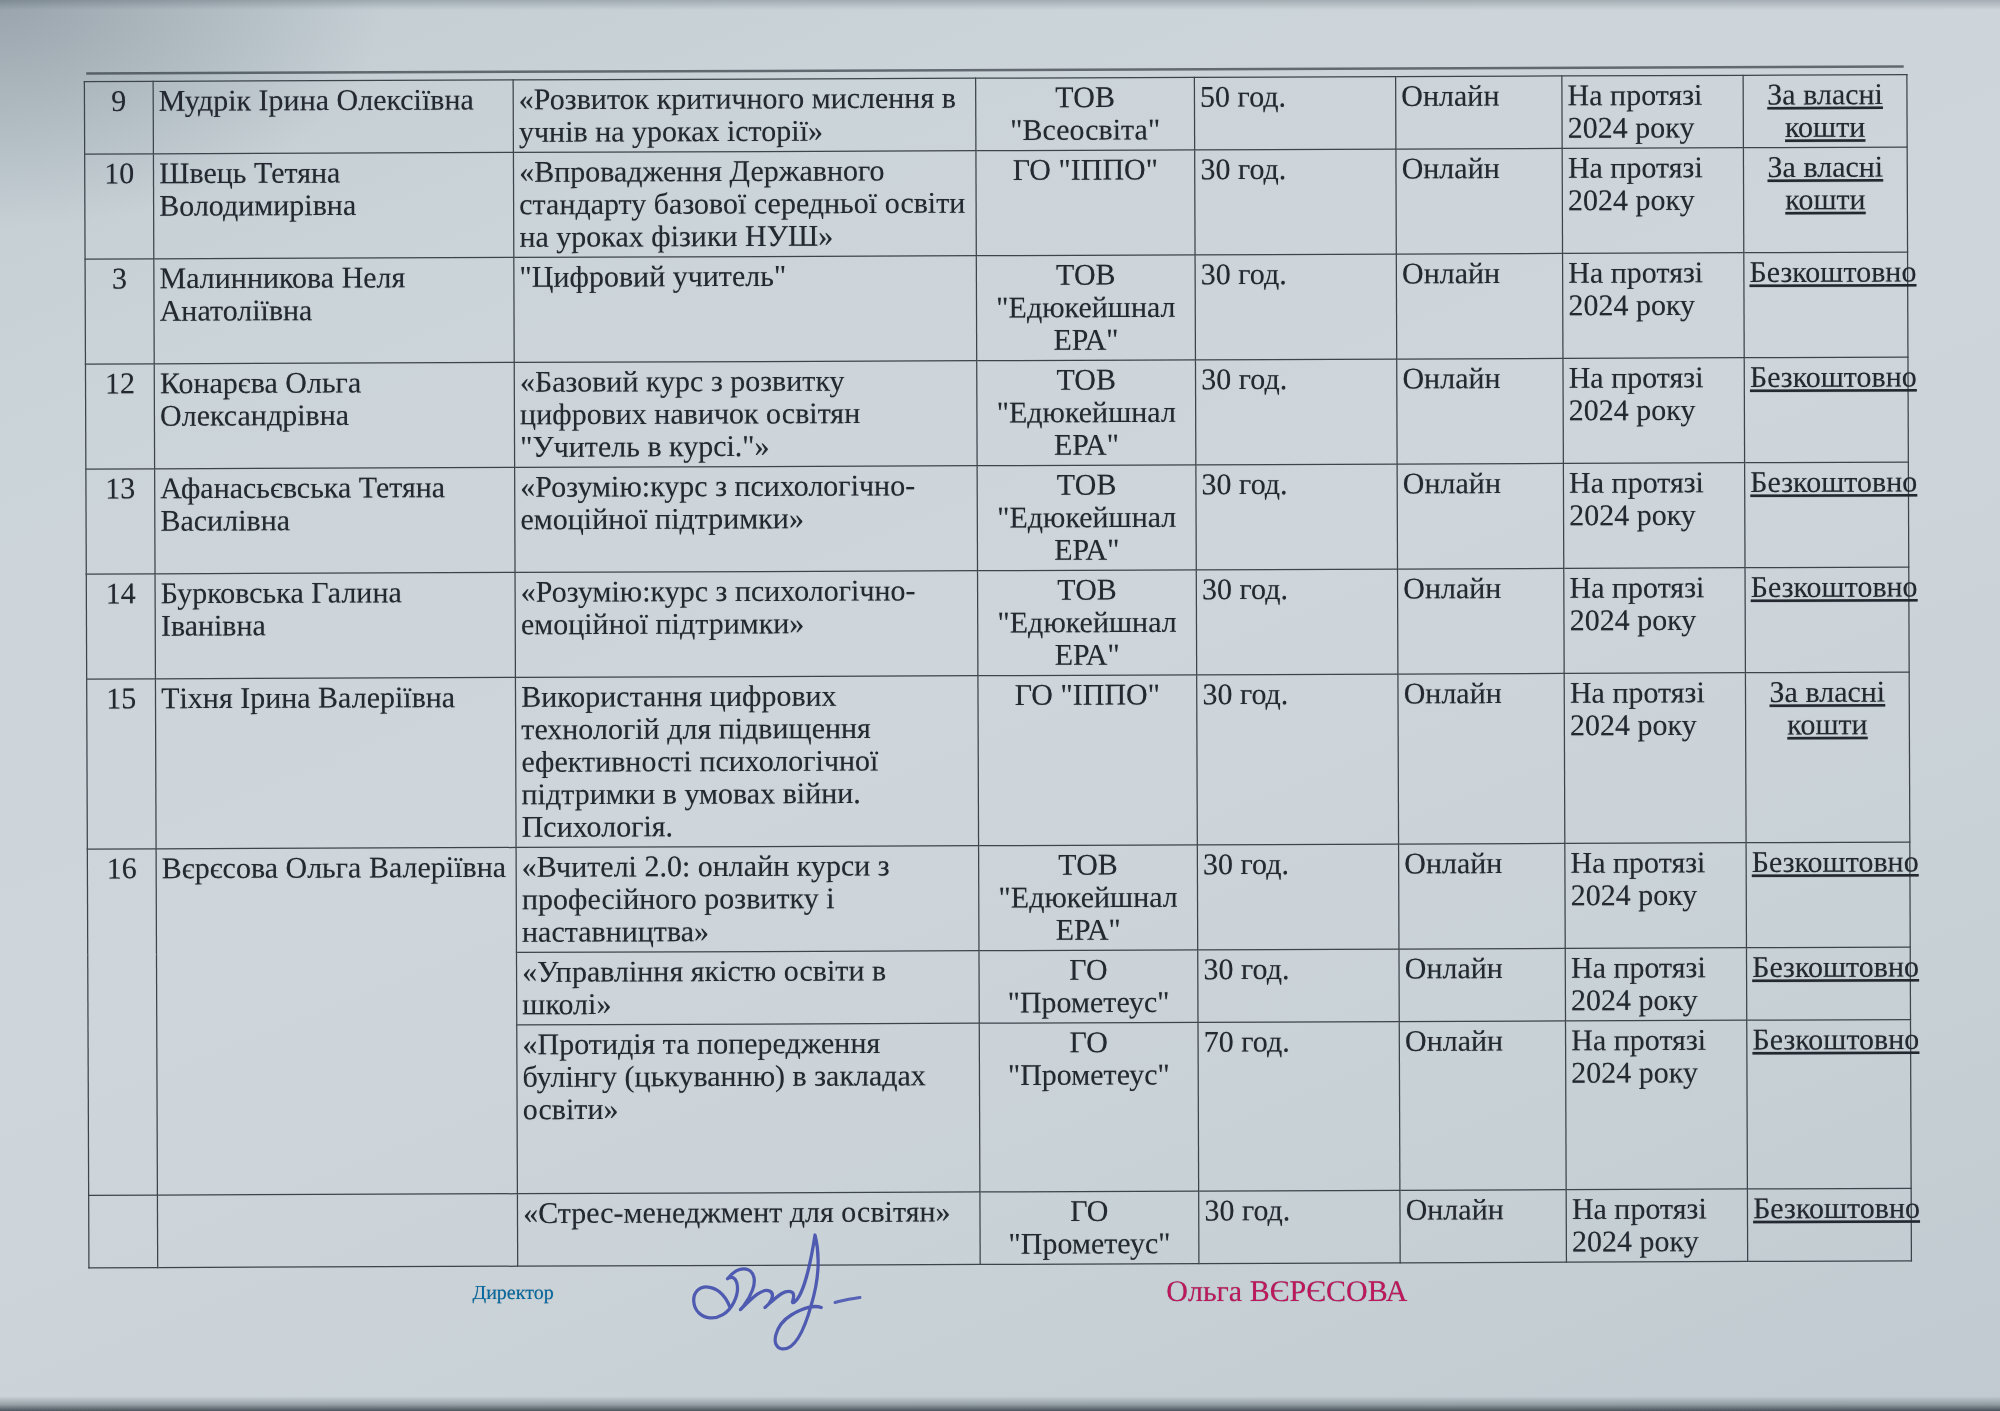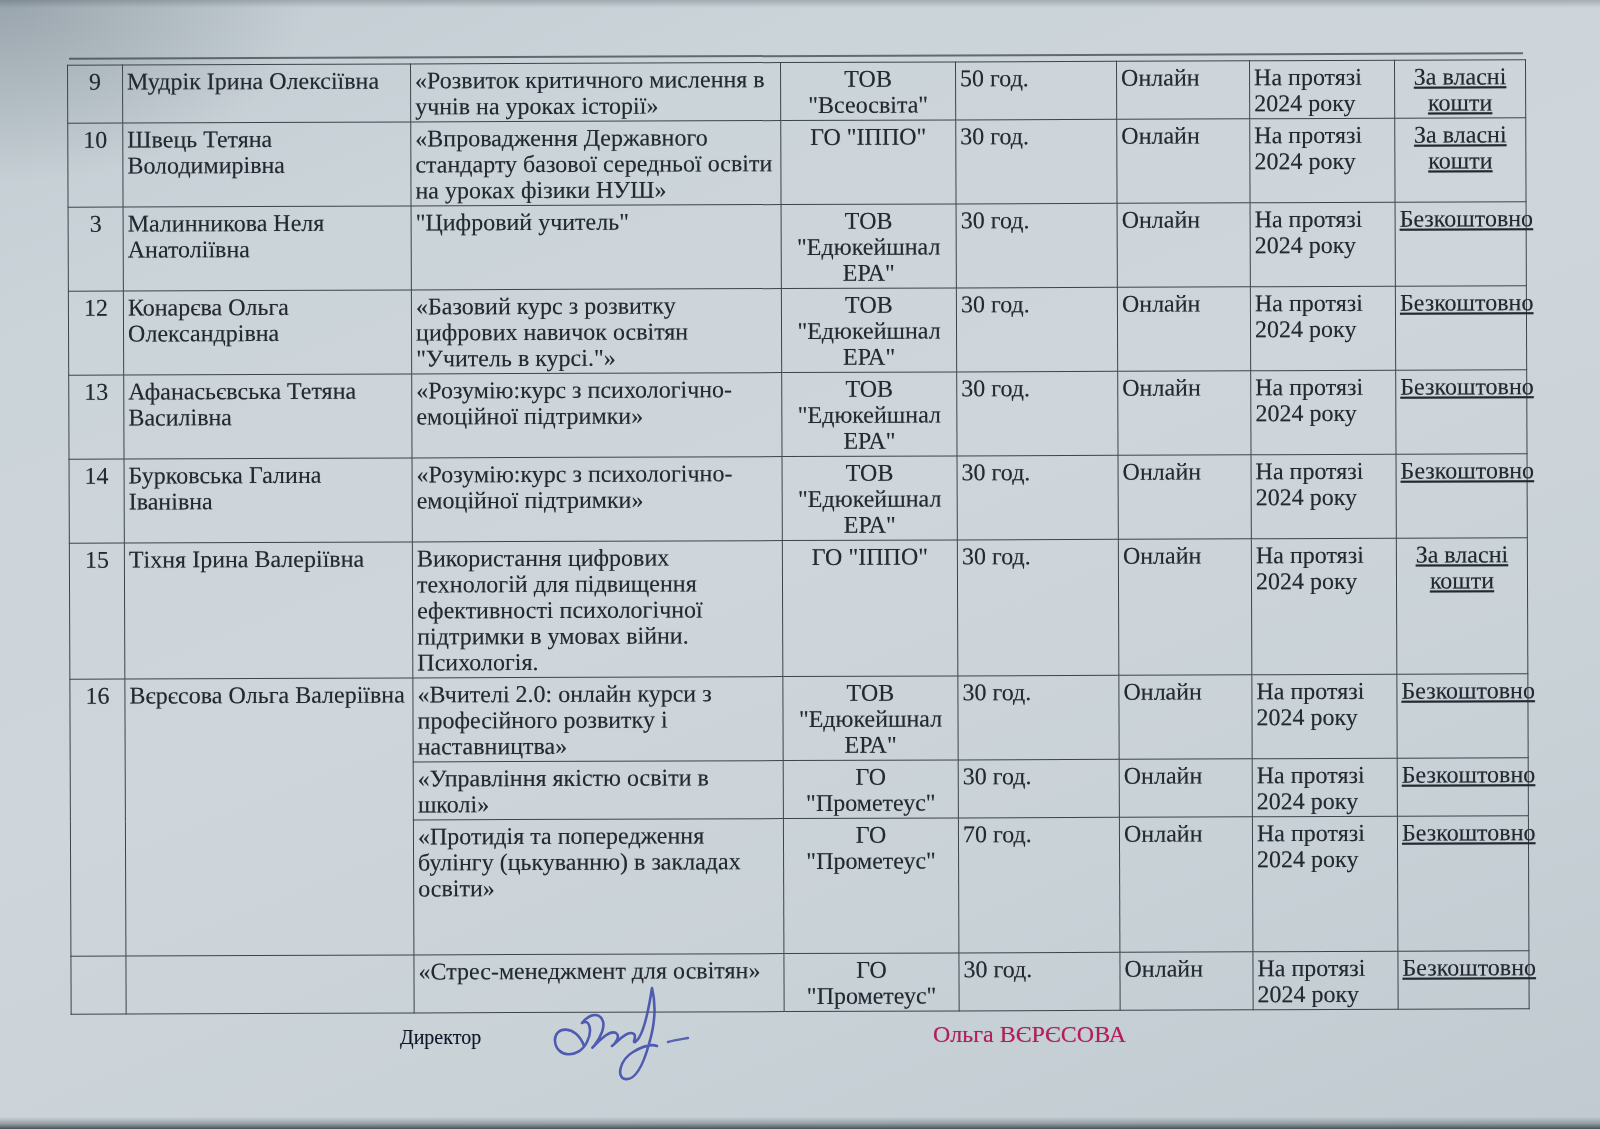--- a/index.html
+++ b/index.html
@@ -54,22 +54,22 @@
     overflow:visible;
   }
   td.c-num  { text-align:center; padding-left:2px; padding-right:2px; }
   td.c-name { padding-left:9px; padding-right:4px; }
   td.c-course { padding-left:8px; padding-right:14px; }
   td.c-org  { text-align:center; padding-left:8px; padding-right:8px; }
   td.c-org.vmid { vertical-align:middle; }
   td.c-hours, td.c-format, td.c-period { text-align:left; padding-left:4px; padding-right:4px; }
   td.c-cost { text-align:center; padding-left:3px; padding-right:3px;text-decoration:underline; }
   .footer-label {
-    position:absolute; left:400px; top:1026px;
-    font-size:20px; color:#0f172a;
+    position:absolute; left:378px; top:1026px;
+    font-size:16px; color:#0369a1;
     text-shadow:0 0 0.7px rgba(40,46,56,0.45);
   }
   .footer-name {
     position:absolute; left:933px; top:1021px;
     font-size:24px; color:#be185d;
     text-shadow:0 0 0.7px rgba(40,46,56,0.45);
   }
   .signature {
     position:absolute; left:540px; top:980px; width:170px; height:115px;
   }

